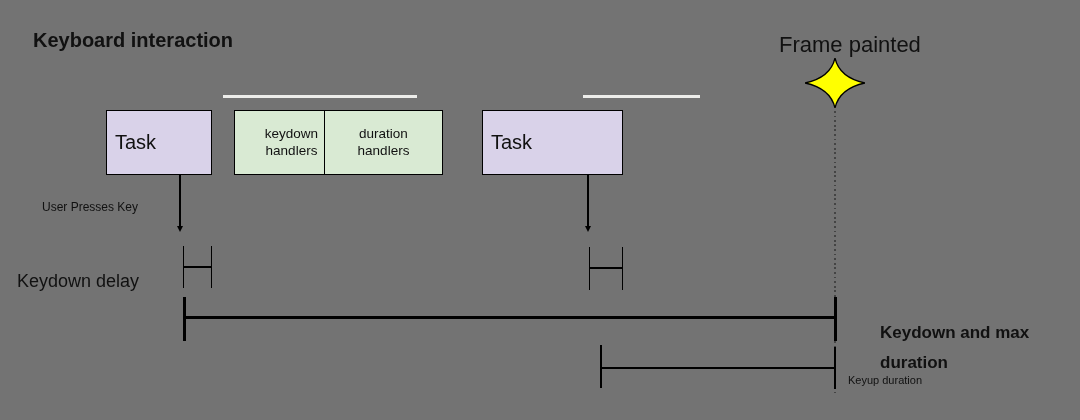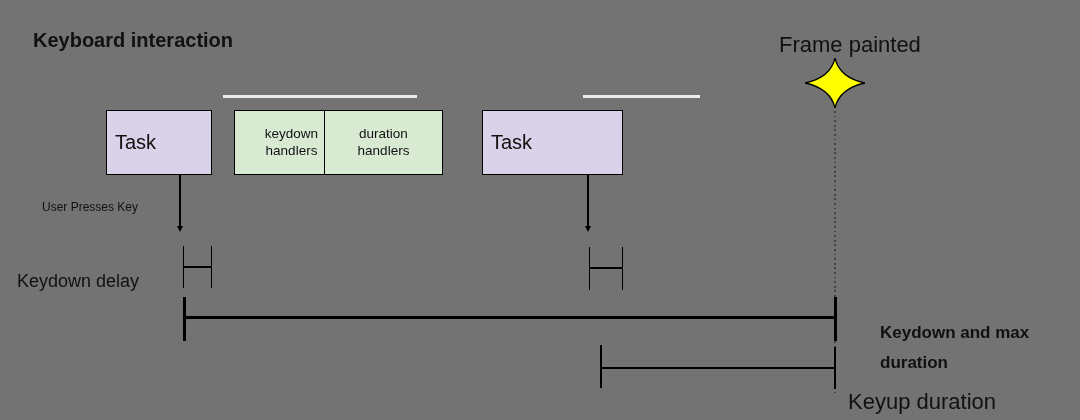--- a/index.html
+++ b/index.html
@@ -89,15 +89,15 @@
 
   <div class="hline" style="left:184px; top:316px; width:652px; height:3px;"></div>
   <div class="vline" style="left:183px; top:297px; width:3px; height:44px;"></div>
   <div class="vline" style="left:834px; top:297px; width:3px; height:44px;"></div>
   <div class="abs bold-label">Keydown and max
 duration</div>
 
   <div class="hline" style="left:601px; top:367px; width:234px; height:1.7px;"></div>
   <div class="vline" style="left:600px; top:345px; width:1.7px; height:43px;"></div>
   <div class="vline" style="left:834px; top:347px; width:1.7px; height:42px;"></div>
-  <div class="abs int-label" style="left:848px; top:375px; font-size:22px;">Keyup duration</div>
+  <div class="abs int-label" style="left:848px; top:360px; font-size:11px;">Keyup duration</div>
 
 </div>
 
 </body></html>

